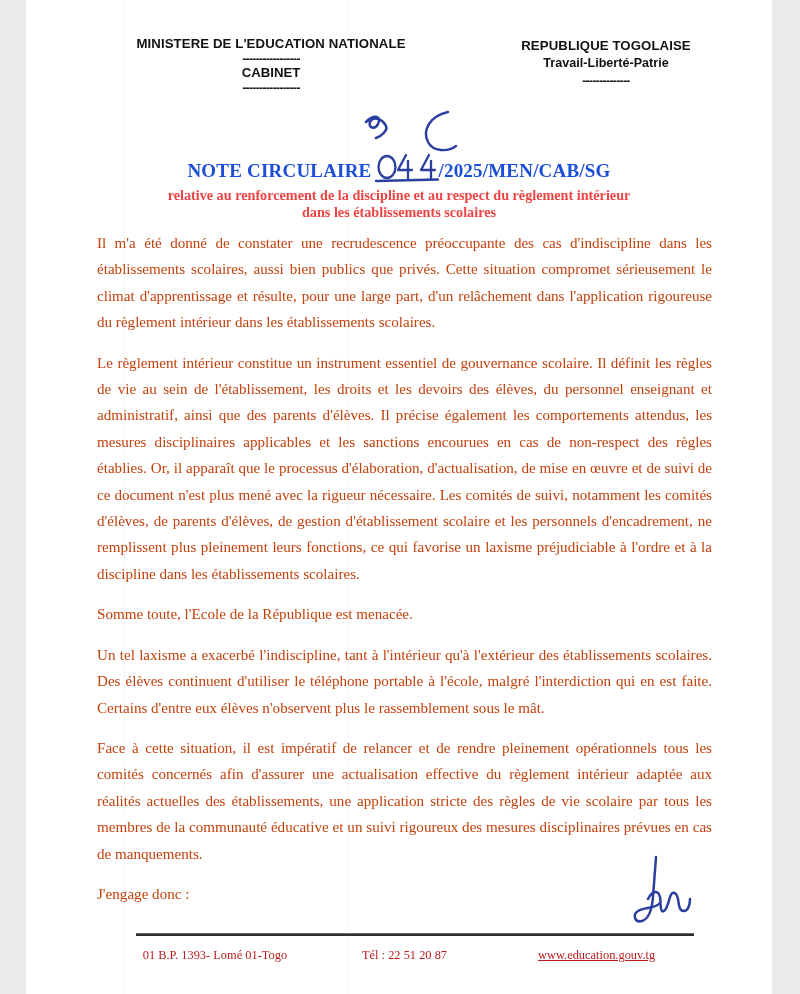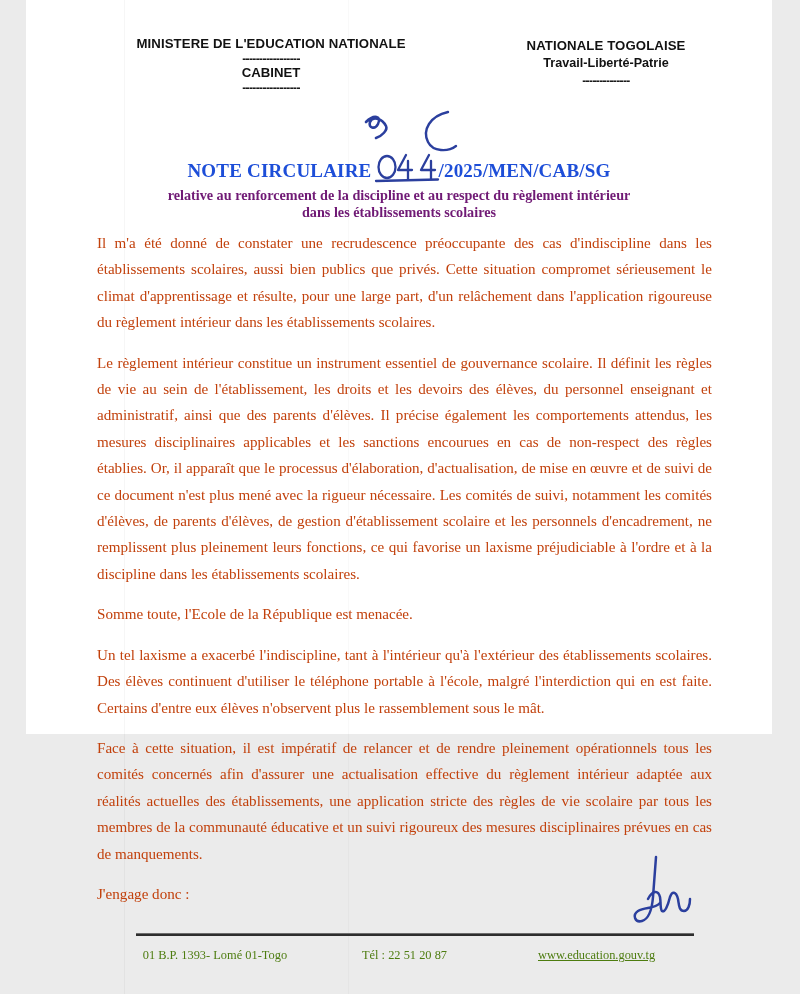--- a/index.html
+++ b/index.html
@@ -13,21 +13,21 @@
     overflow: hidden;
     font-family: "Liberation Serif", "DejaVu Serif", serif;
   }
 
   
   #page {
     position: absolute;
     left: 26px;
     top: 0;
     width: 746px;
-    height: 734px;
+    height: 994px;
     background: #ffffff;
     box-sizing: border-box;
   }
   
   #scan-seam {
     position: absolute;
     left: 98px;
     top: 0;
     width: 1px;
     height: 994px;
@@ -129,21 +129,21 @@
   #hw-number-svg {
     position: absolute;
     left: -2px;
     top: -9px;
   }
   #doc-subtitle {
     margin-top: 5px;
     font-size: 14.2px;
     font-weight: bold;
     line-height: 1.22;
-    color: #701a75;
+    color: #ef4444;
   }
 
   
   #body-text {
     position: absolute;
     left: 71px;
     top: 230px;
     width: 615px;
     font-size: 15.1px;
     line-height: 26.4px;
@@ -177,21 +177,21 @@
     border-top: 1px solid #6d6d6d;
     box-sizing: border-box;
   }
   #footer {
     position: absolute;
     left: 96px;
     top: 944px;
     width: 588px;
     height: 22px;
     font-size: 13.2px;
-    color: #4d7c0f;
+    color: #b91c1c;
     display: flex;
     align-items: center;
   }
   .footer-cell {
     white-space: nowrap;
     transform: scaleX(0.94);
     transform-origin: left center;
   }
   #footer-address { width: 250px; text-align: left; padding-left: 22px; box-sizing: border-box; }
   #footer-phone   { width: 185px; text-align: left; }
@@ -208,21 +208,21 @@
   <div id="letterhead">
 
     <div class="lh-block" id="lh-left">
       <div class="lh-line1" id="lh-ministere">MINISTERE DE L'EDUCATION NATIONALE</div>
       <div class="lh-dashes" id="lh-dash1">-----------------</div>
       <div id="lh-cabinet">CABINET</div>
       <div class="lh-dashes" id="lh-dash2">-----------------</div>
     </div>
 
     <div class="lh-block" id="lh-right">
-      <div class="lh-line1">NATIONALE TOGOLAISE</div>
+      <div class="lh-line1">REPUBLIQUE TOGOLAISE</div>
       <div class="lh-line-sub">Travail-Liberté-Patrie</div>
       <div class="lh-dashes" style="margin-top:4px;">--------------</div>
     </div>
 
     <svg id="hw-cabinet-mark" viewBox="0 0 40 40">
       <path d="M6 18 C14 10, 22 12, 18 20 C15 26, 8 24, 10 18 C12 12, 22 14, 26 22 C28 26, 22 32, 16 34" fill="none" stroke="#2b3f9e" stroke-width="2.6" stroke-linecap="round"></path>
     </svg>
 
     <svg id="hw-sg-mark" viewBox="0 0 46 44">
       <path d="M30 2 C12 6, 4 20, 10 32 C15 42, 30 42, 38 36" fill="none" stroke="#2b3f9e" stroke-width="2.4" stroke-linecap="round"></path>

